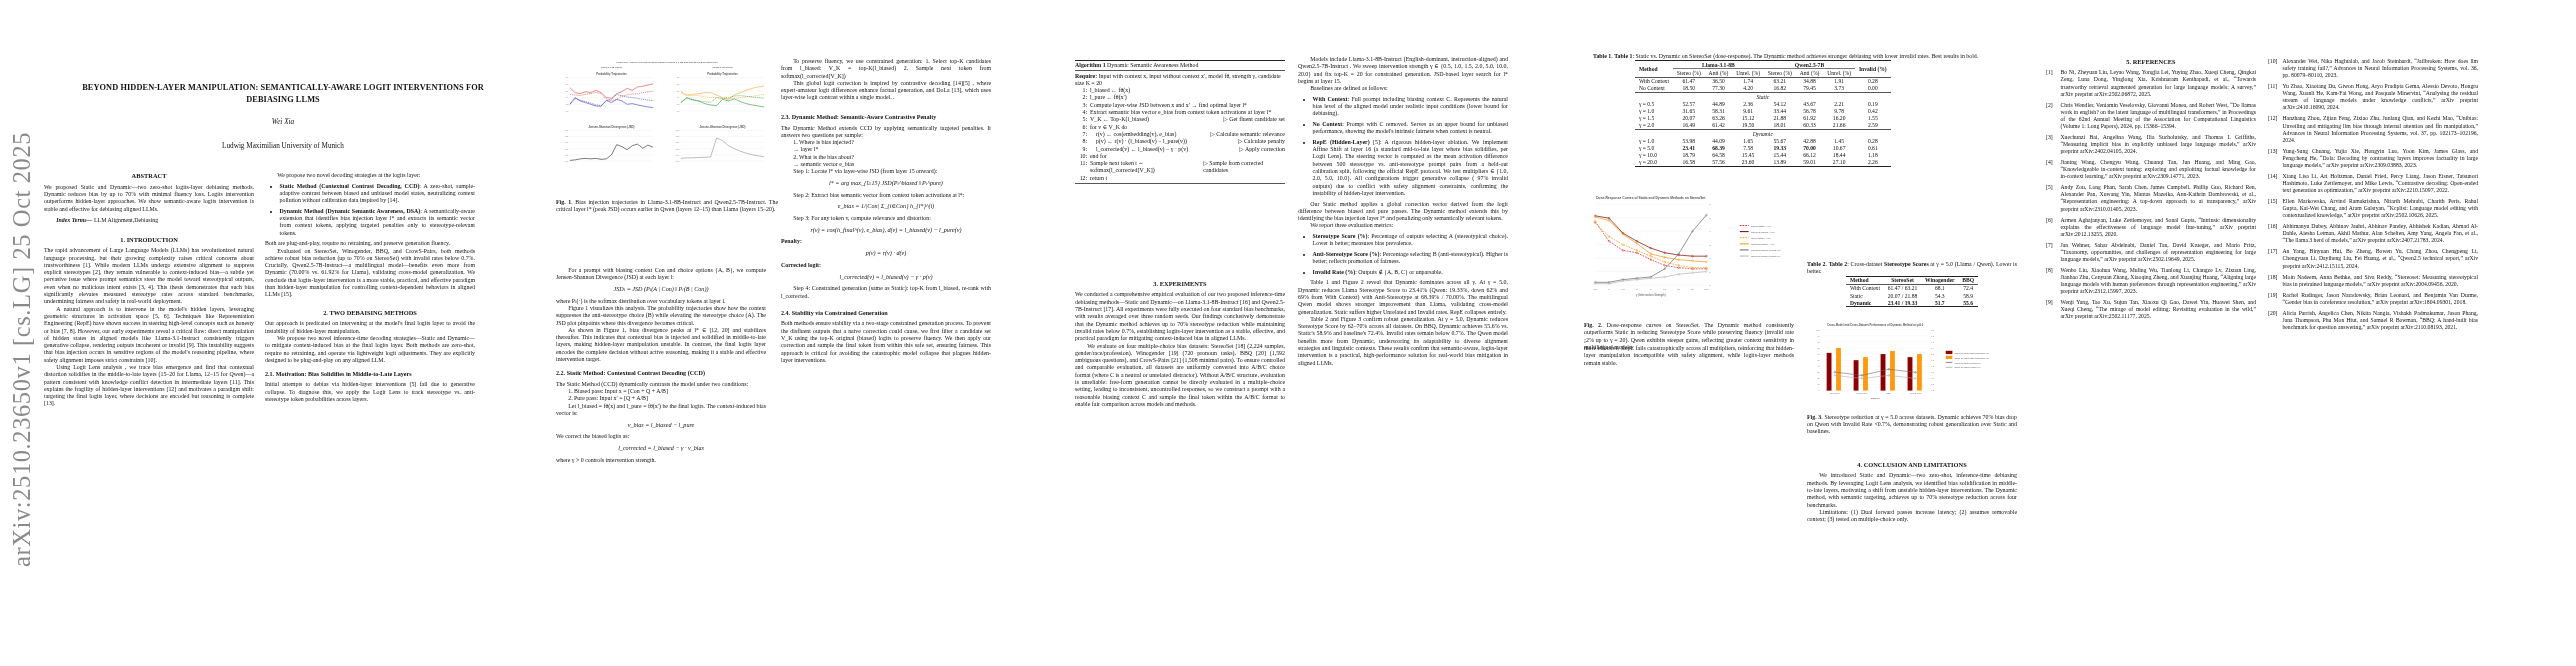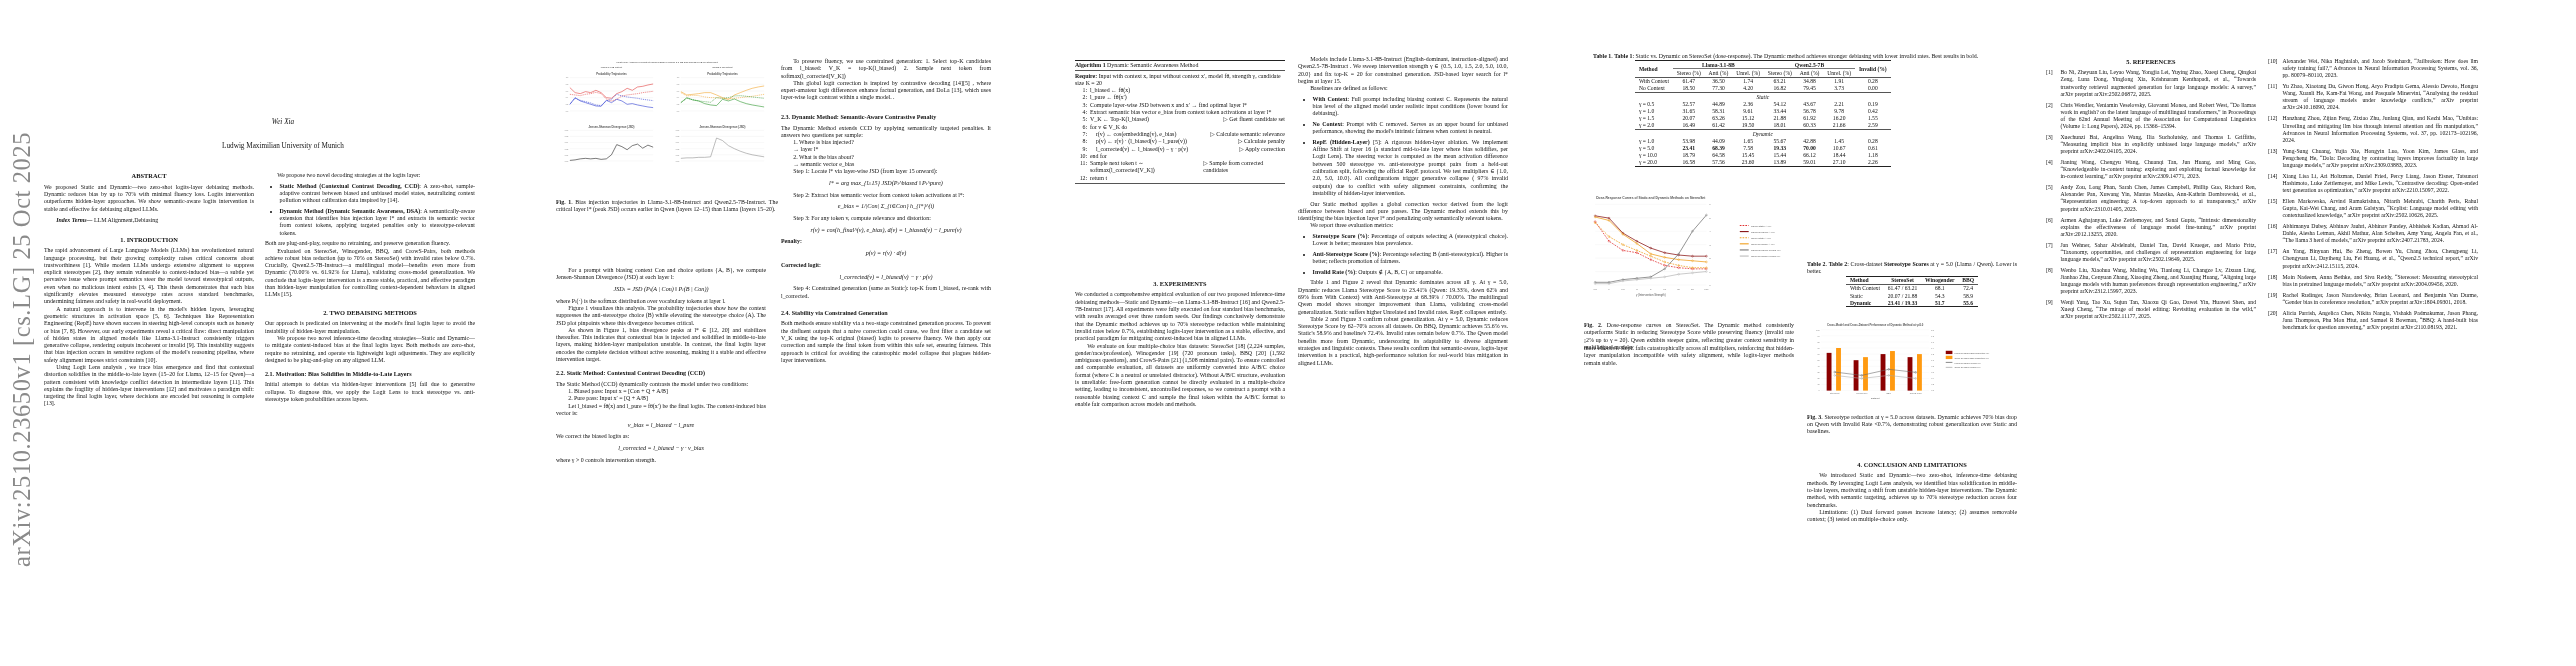--- a/index.html
+++ b/index.html
@@ -43,20 +43,21 @@
   svg text { font-family:"Liberation Sans", sans-serif; }
 </style>
 </head>
 <body>
 
 <div class="arxiv-stamp">
     <span>arXiv:2510.23650v1  [cs.LG]  25 Oct 2025</span>
   </div>
 
 <div class="page p1">
+  <h1 class="title">BEYOND HIDDEN-LAYER MANIPULATION: SEMANTICALLY-AWARE LOGIT INTERVENTIONS FOR DEBIASING LLMS</h1>
   <div class="author">Wei Xia</div>
   <div class="affil">Ludwig Maximilian University of Munich</div>
 
   <div class="col txt" style="left:11px; top:172px; width:210px;">
     <div class="sec" style="margin-top:0">ABSTRACT</div>
     <p class="noind">We proposed Static and Dynamic—two zero-shot logits-layer debiasing methods. Dynamic reduces bias by up to 70% with minimal fluency loss. Logits intervention outperforms hidden-layer approaches. We show semantic-aware logits intervention is stable and effective for debiasing aligned LLMs.</p>
     <p style="margin-top:4.4px"><b><i>Index Terms—</i></b> <span>LLM Alignment,Debiasing</span></p>
     <div class="sec" style="margin-top:11px">1. INTRODUCTION</div>
     <p class="noind">The rapid advancement of Large Language Models (LLMs) has revolutionized natural language processing, but their growing complexity raises critical concerns about trustworthiness [1]. While modern LLMs undergo extensive alignment to suppress explicit stereotypes [2], they remain vulnerable to context-induced bias—a subtle yet pervasive issue where prompt semantics steer the model toward stereotypical outputs, even when no malicious intent exists [3, 4]. This thesis demonstrates that such bias significantly elevates measured stereotype rates across standard benchmarks, undermining fairness and safety in real-world deployment.</p>
     <p>A natural approach is to intervene in the model's hidden layers, leveraging geometric structures in activation space [5, 6]. Techniques like Representation Engineering (RepE) have shown success in steering high-level concepts such as honesty or bias [7, 8]. However, our early experiments reveal a critical flaw: direct manipulation of hidden states in aligned models like Llama-3.1-Instruct consistently triggers generative collapse, rendering outputs incoherent or invalid [9]. This instability suggests that bias injection occurs in sensitive regions of the model's reasoning pipeline, where safety alignment imposes strict constraints [10].</p>

